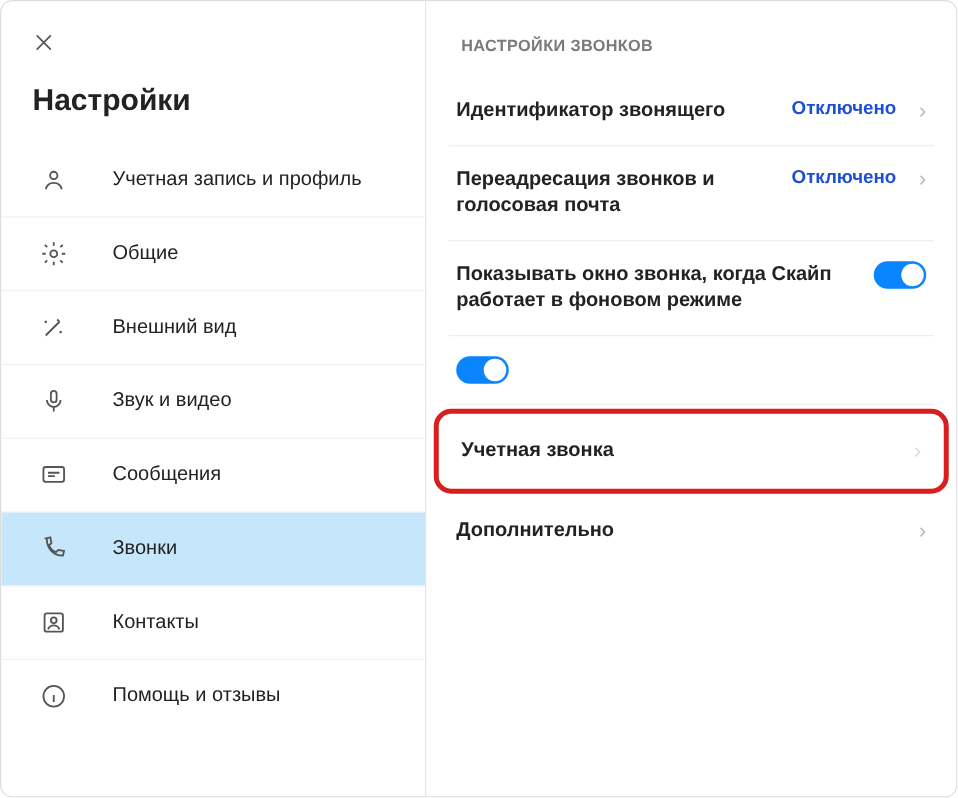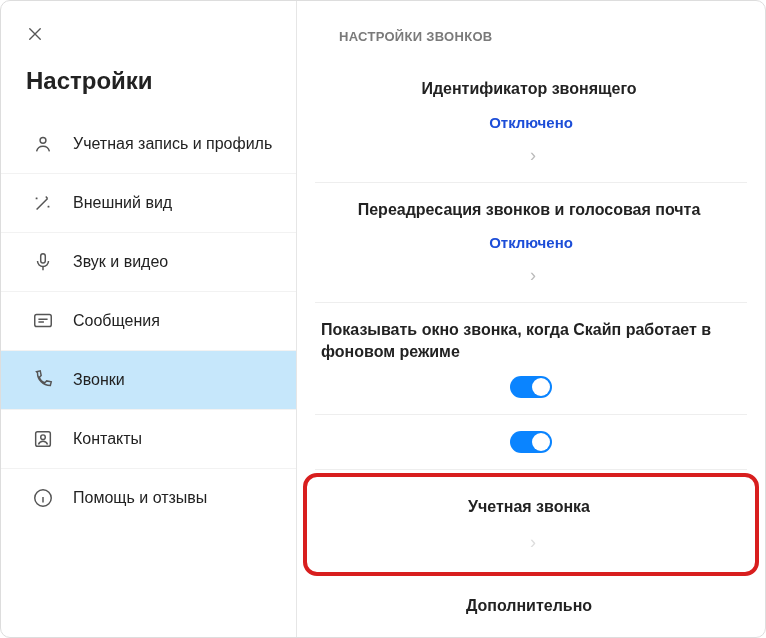--- a/index.html
+++ b/index.html
@@ -13,21 +13,21 @@
     width: 766px;
     height: 638px;
     border: 1px solid #ddd;
     border-radius: 10px;
     display: flex;
     overflow: hidden;
     position: relative;
     margin: 0;
   }
   .sidebar {
-    width: 296px;
+    width: 340px;
     border-right: 1px solid #e6e6e6;
     padding: 22px 0 0 0;
     display: flex;
     flex-direction: column;
   }
   .sidebar-header {
     padding: 0 25px 10px 25px;
   }
   .close-x {
     font-size: 22px;
@@ -59,42 +59,40 @@
   .sidebar-item.last { border-bottom: none; }
   .icon {
     width: 24px;
     height: 24px;
     display: flex;
     align-items: center;
     justify-content: center;
     flex-shrink: 0;
   }
   .icon svg { width: 22px; height: 22px; stroke: #555; fill: none; stroke-width: 1.6; }
-  .sidebar-item .label { flex:1; }
+  .sidebar-item .label { flex:1;margin-left:17px; }
   
   .main {
     flex: 1;
     padding: 28px 18px 0 18px;
     position: relative;
   }
   .section-heading {
     font-size: 13px;
     font-weight: 700;
     color: #7a7a7a;
     letter-spacing: 0.3px;
     text-transform: uppercase;
-    margin: 0 6px 18px 24px;
+    margin: 0 6px 18px 10px;
   }
   .row {
     display: flex;
-    align-items: center;
     padding: 16px 6px;
     border-bottom: 1px solid #eee;
     gap: 14px;
-    flex-direction: column;
   }
   .row .row-label {
     flex: 1;
     font-size: 16px;
     font-weight: 700;
     color: #222;
     line-height: 1.35;
     padding-right: 4px;
   }
   .row .row-value {
@@ -161,20 +159,29 @@
       <div class="sidebar-item">
         <span class="icon">
           <svg viewBox="0 0 24 24">
               <circle cx="12" cy="8" r="3.2"></circle>
               <path d="M5 20c1-4 4-5.5 7-5.5S18 16 19 20"></path>
             </svg>
         </span>
         <span class="label">Учетная запись и профиль</span>
       </div>
 
+      <div class="sidebar-item">
+        <span class="icon">
+          <svg viewBox="0 0 24 24">
+              <circle cx="12" cy="12" r="3"></circle>
+              <path d="M12 2v3M12 19v3M4.2 4.2l2.1 2.1M17.7 17.7l2.1 2.1M2 12h3M19 12h3M4.2 19.8l2.1-2.1M17.7 6.3l2.1-2.1"></path>
+            </svg>
+        </span>
+        <span class="label">Общие</span>
+      </div>
 
       <div class="sidebar-item">
         <span class="icon">
           <svg viewBox="0 0 24 24">
               <path d="M5 19 L17 7"></path>
               <path d="M15 5l2 2"></path>
               <path d="M5 6v2M4 7h2M18 15v2M17 16h2"></path>
             </svg>
         </span>
         <span class="label">Внешний вид</span>

